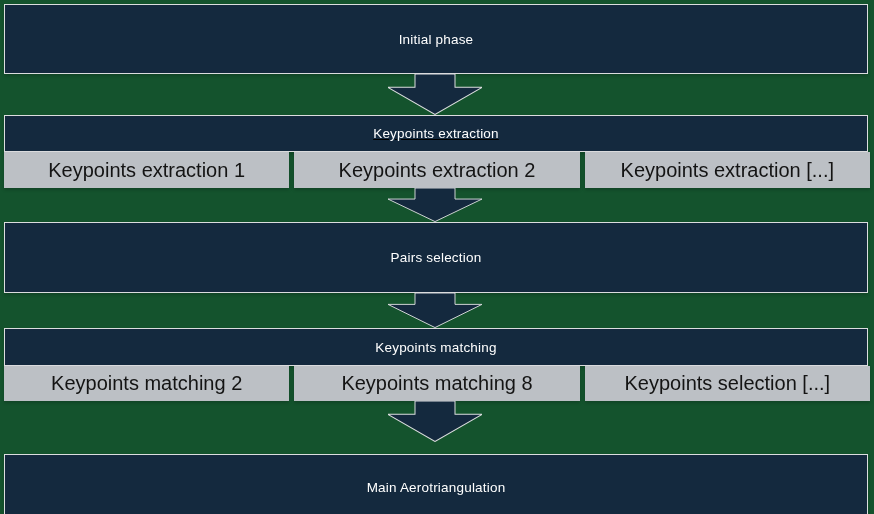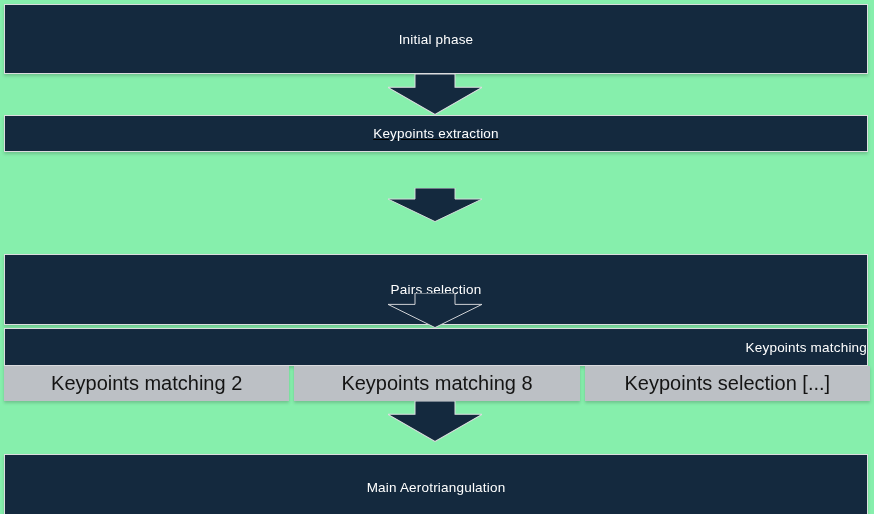--- a/index.html
+++ b/index.html
@@ -5,21 +5,21 @@
   html, body {
     margin: 0;
     padding: 0;
     background: #ffffff;
     font-family: "Liberation Sans", "DejaVu Sans", sans-serif;
   }
   .canvas {
     position: relative;
     width: 874px;
     height: 514px;
-    background: #86efac;
+    background: #14532d;
     overflow: hidden;
   }
   .bar {
     position: absolute;
     left: 4px;
     width: 864px;
     background: var(--navy, #14293E);
     border: 1px solid var(--outline, #DCDDDF);
     box-sizing: border-box;
     display: flex;
@@ -75,34 +75,45 @@
   </div>
 
   <svg class="arrow" style="top:74px; height:41px;" viewBox="0 0 94 40" preserveAspectRatio="none" aria-hidden="true">
     <polygon points="27,0 67,0 67,13 94,13 47,39.5 0,13 27,13"></polygon>
   </svg>
 
   <div class="bar" style="top:115px; height:37px;text-decoration:underline;">
     <span class="bar-label">Keypoints extraction</span>
   </div>
 
+  <div class="subrow" style="top:152px; height:36px;">
+    <div class="subcell">
+      <span class="cell-label">Keypoints extraction 1</span>
+    </div>
+    <div class="subcell">
+      <span class="cell-label">Keypoints extraction 2</span>
+    </div>
+    <div class="subcell">
+      <span class="cell-label">Keypoints extraction [...]</span>
+    </div>
+  </div>
 
   <svg class="arrow" style="top:188px; height:34px;" viewBox="0 0 94 40" preserveAspectRatio="none" aria-hidden="true">
     <polygon points="27,0 67,0 67,13 94,13 47,39.5 0,13 27,13"></polygon>
   </svg>
 
-  <div class="bar" style="top:222px; height:71px;margin-top:32px;">
+  <div class="bar" style="top:222px; height:71px;">
     <span class="bar-label">Pairs selection</span>
   </div>
 
   <svg class="arrow" style="top:293px; height:35px;" viewBox="0 0 94 40" preserveAspectRatio="none" aria-hidden="true">
     <polygon points="27,0 67,0 67,13 94,13 47,39.5 0,13 27,13"></polygon>
   </svg>
 
-  <div class="bar" style="top:328px; height:38px;justify-content:flex-end;">
+  <div class="bar" style="top:328px; height:38px;">
     <span class="bar-label">Keypoints matching</span>
   </div>
 
   <div class="subrow" style="top:366px; height:35px;">
     <div class="subcell">
       <span class="cell-label">Keypoints matching 2</span>
     </div>
     <div class="subcell">
       <span class="cell-label">Keypoints matching 8</span>
     </div>

